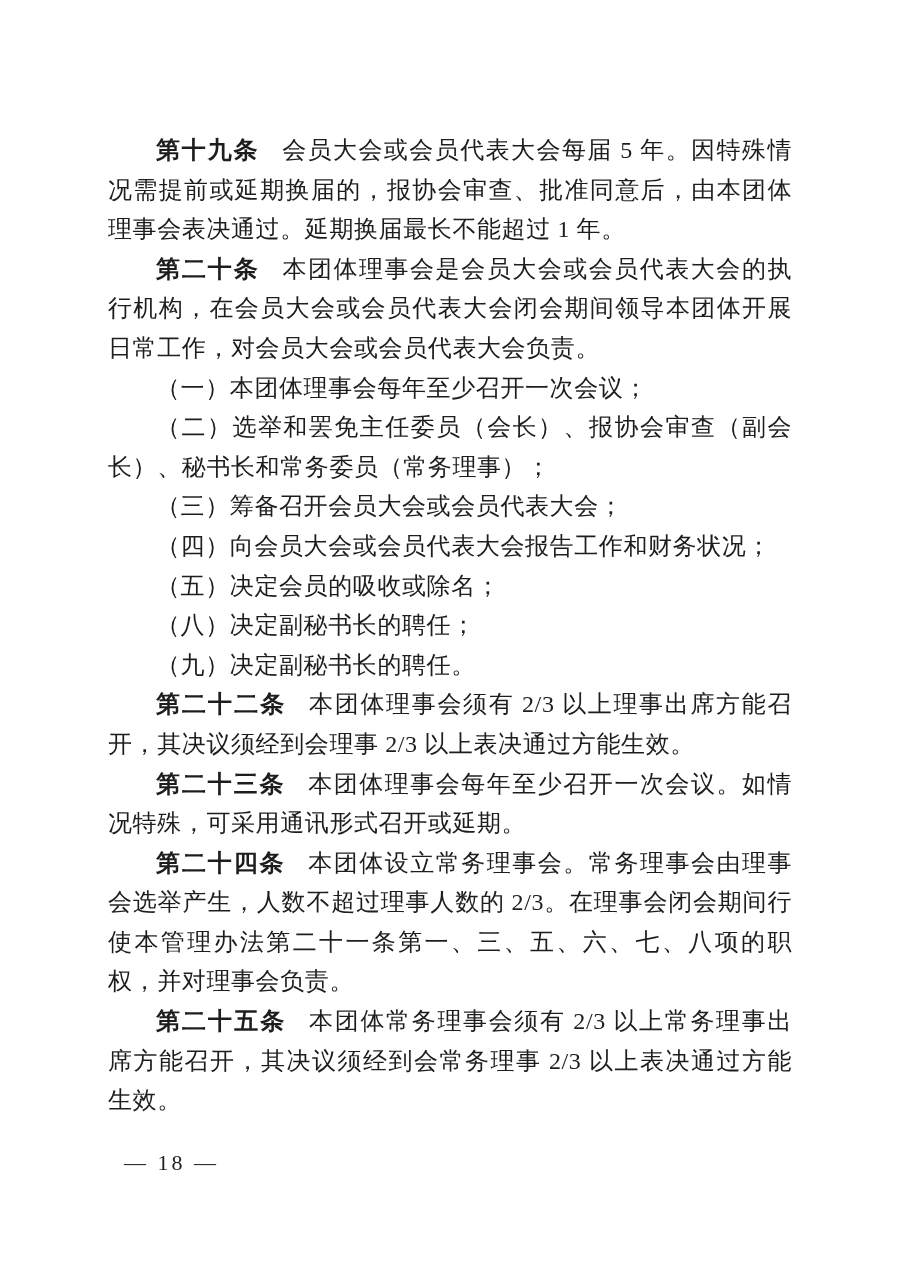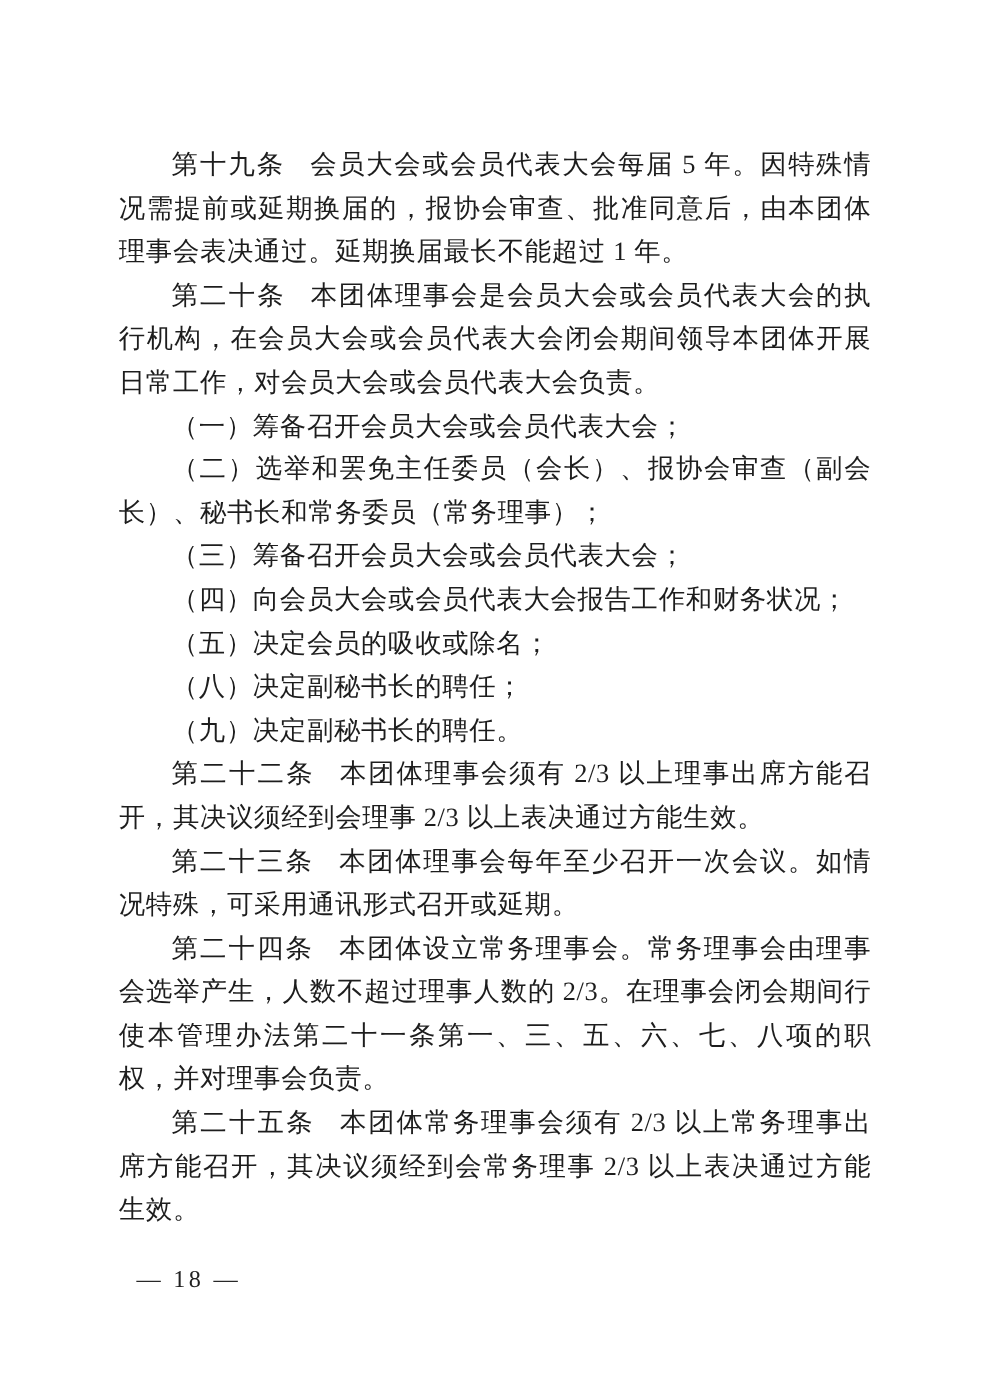--- a/index.html
+++ b/index.html
@@ -26,21 +26,21 @@
     margin: 0;
     padding: 0;
     font-size: 24px;
     line-height: 39.6px;
     text-indent: 48px;
     text-align: justify;
     letter-spacing: 0.6px;
     word-break: break-all;
   }
   .para .term {
-    font-weight: 400;
+    font-weight: 700;
     margin-right: 0.95em;
     letter-spacing: 1px;
     margin-top: 36px;
   }
   .para .term:empty {
     display: none;
     margin-right: 0;
   }
   .footer {
     position: absolute;
@@ -55,21 +55,21 @@
 </head>
 <body>
 
 <div class="page">
   <main class="content" id="paragraph-container">
   <p class="para"><b class="term">第十九条</b><span class="ptext">会员大会或会员代表大会每届 5 年。因特殊情况需提前或延期换届的，报协会审查、批准同意后，由本团体理事会表决通过。延期换届最长不能超过 1 年。</span></p>
 
   <p class="para"><b class="term">第二十条</b><span class="ptext">本团体理事会是会员大会或会员代表大会的执行机构，在会员大会或会员代表大会闭会期间领导本团体开展日常工作，对会员大会或会员代表大会负责。</span></p>
 
 
-  <p class="para"><span class="ptext">（一）筹备召开会员大会或会员代表大会；</span></p>
+  <p class="para"><span class="ptext">（一）本团体理事会每年至少召开一次会议；</span></p>
 
   <p class="para"><span class="ptext">（二）选举和罢免主任委员（会长）、报协会审查（副会长）、秘书长和常务委员（常务理事）；</span></p>
 
   <p class="para"><span class="ptext">（三）筹备召开会员大会或会员代表大会；</span></p>
 
   <p class="para"><span class="ptext">（四）向会员大会或会员代表大会报告工作和财务状况；</span></p>
 
   <p class="para"><span class="ptext">（五）决定会员的吸收或除名；</span></p>
 
 

